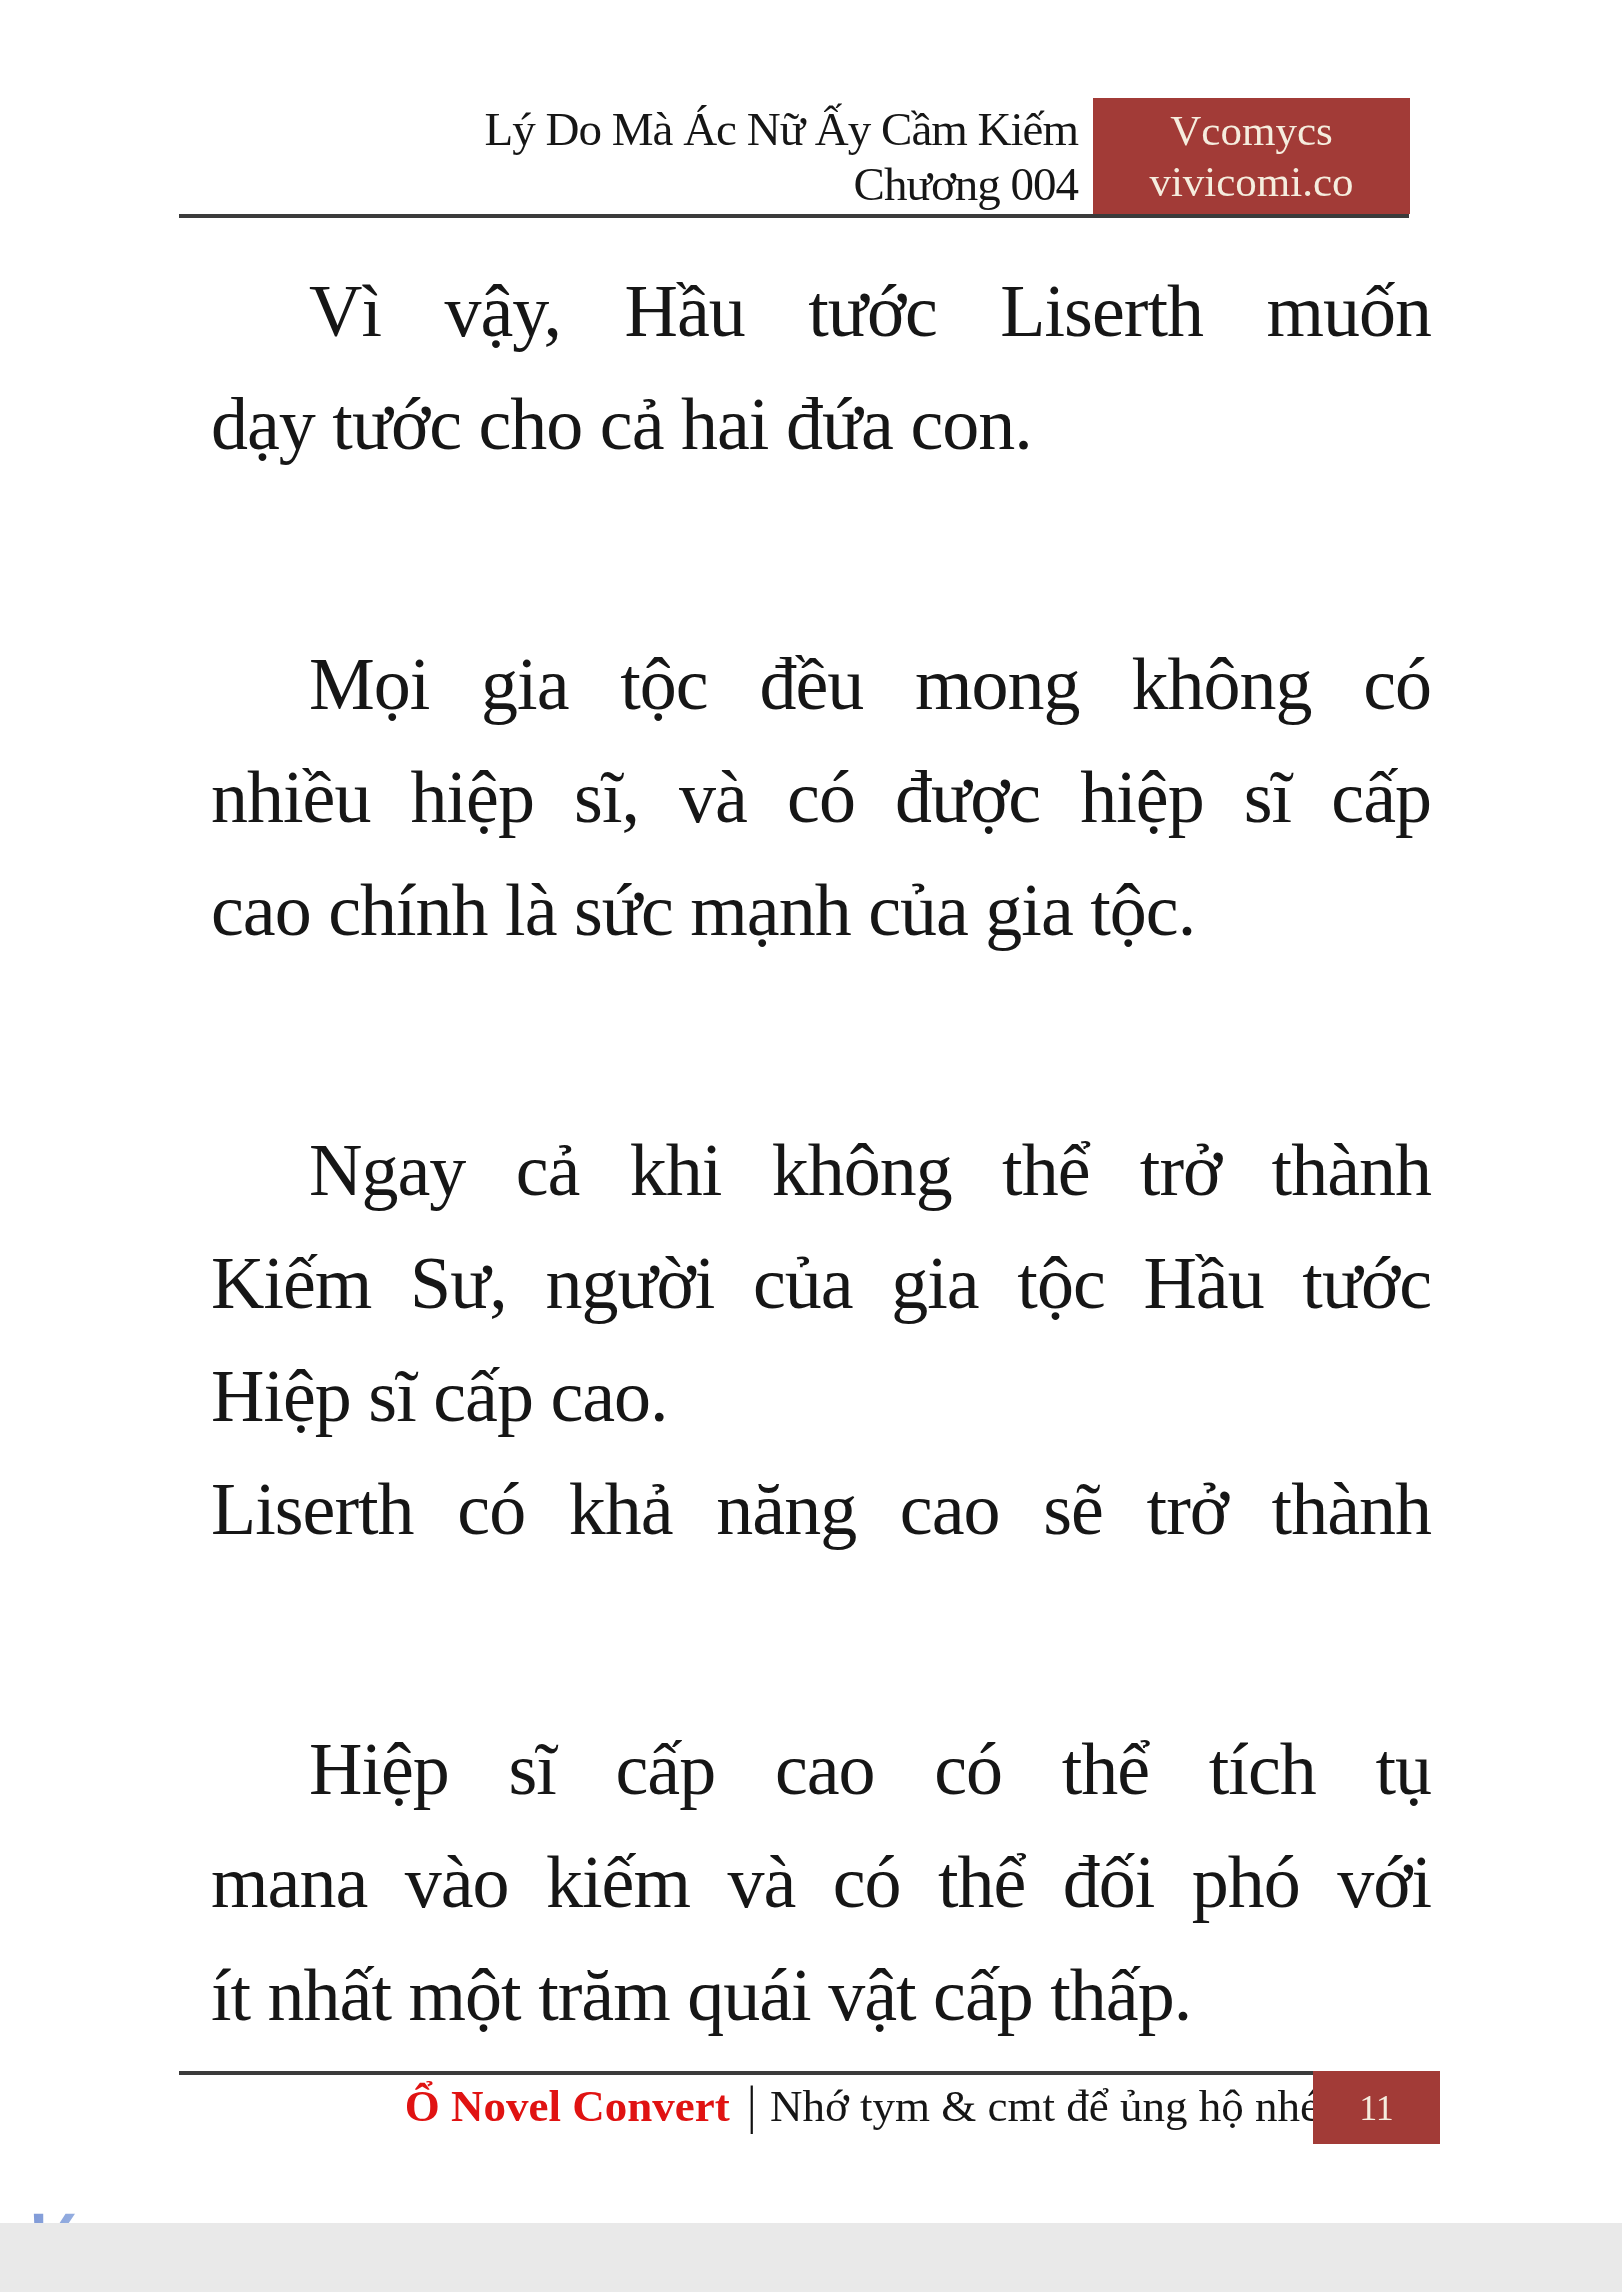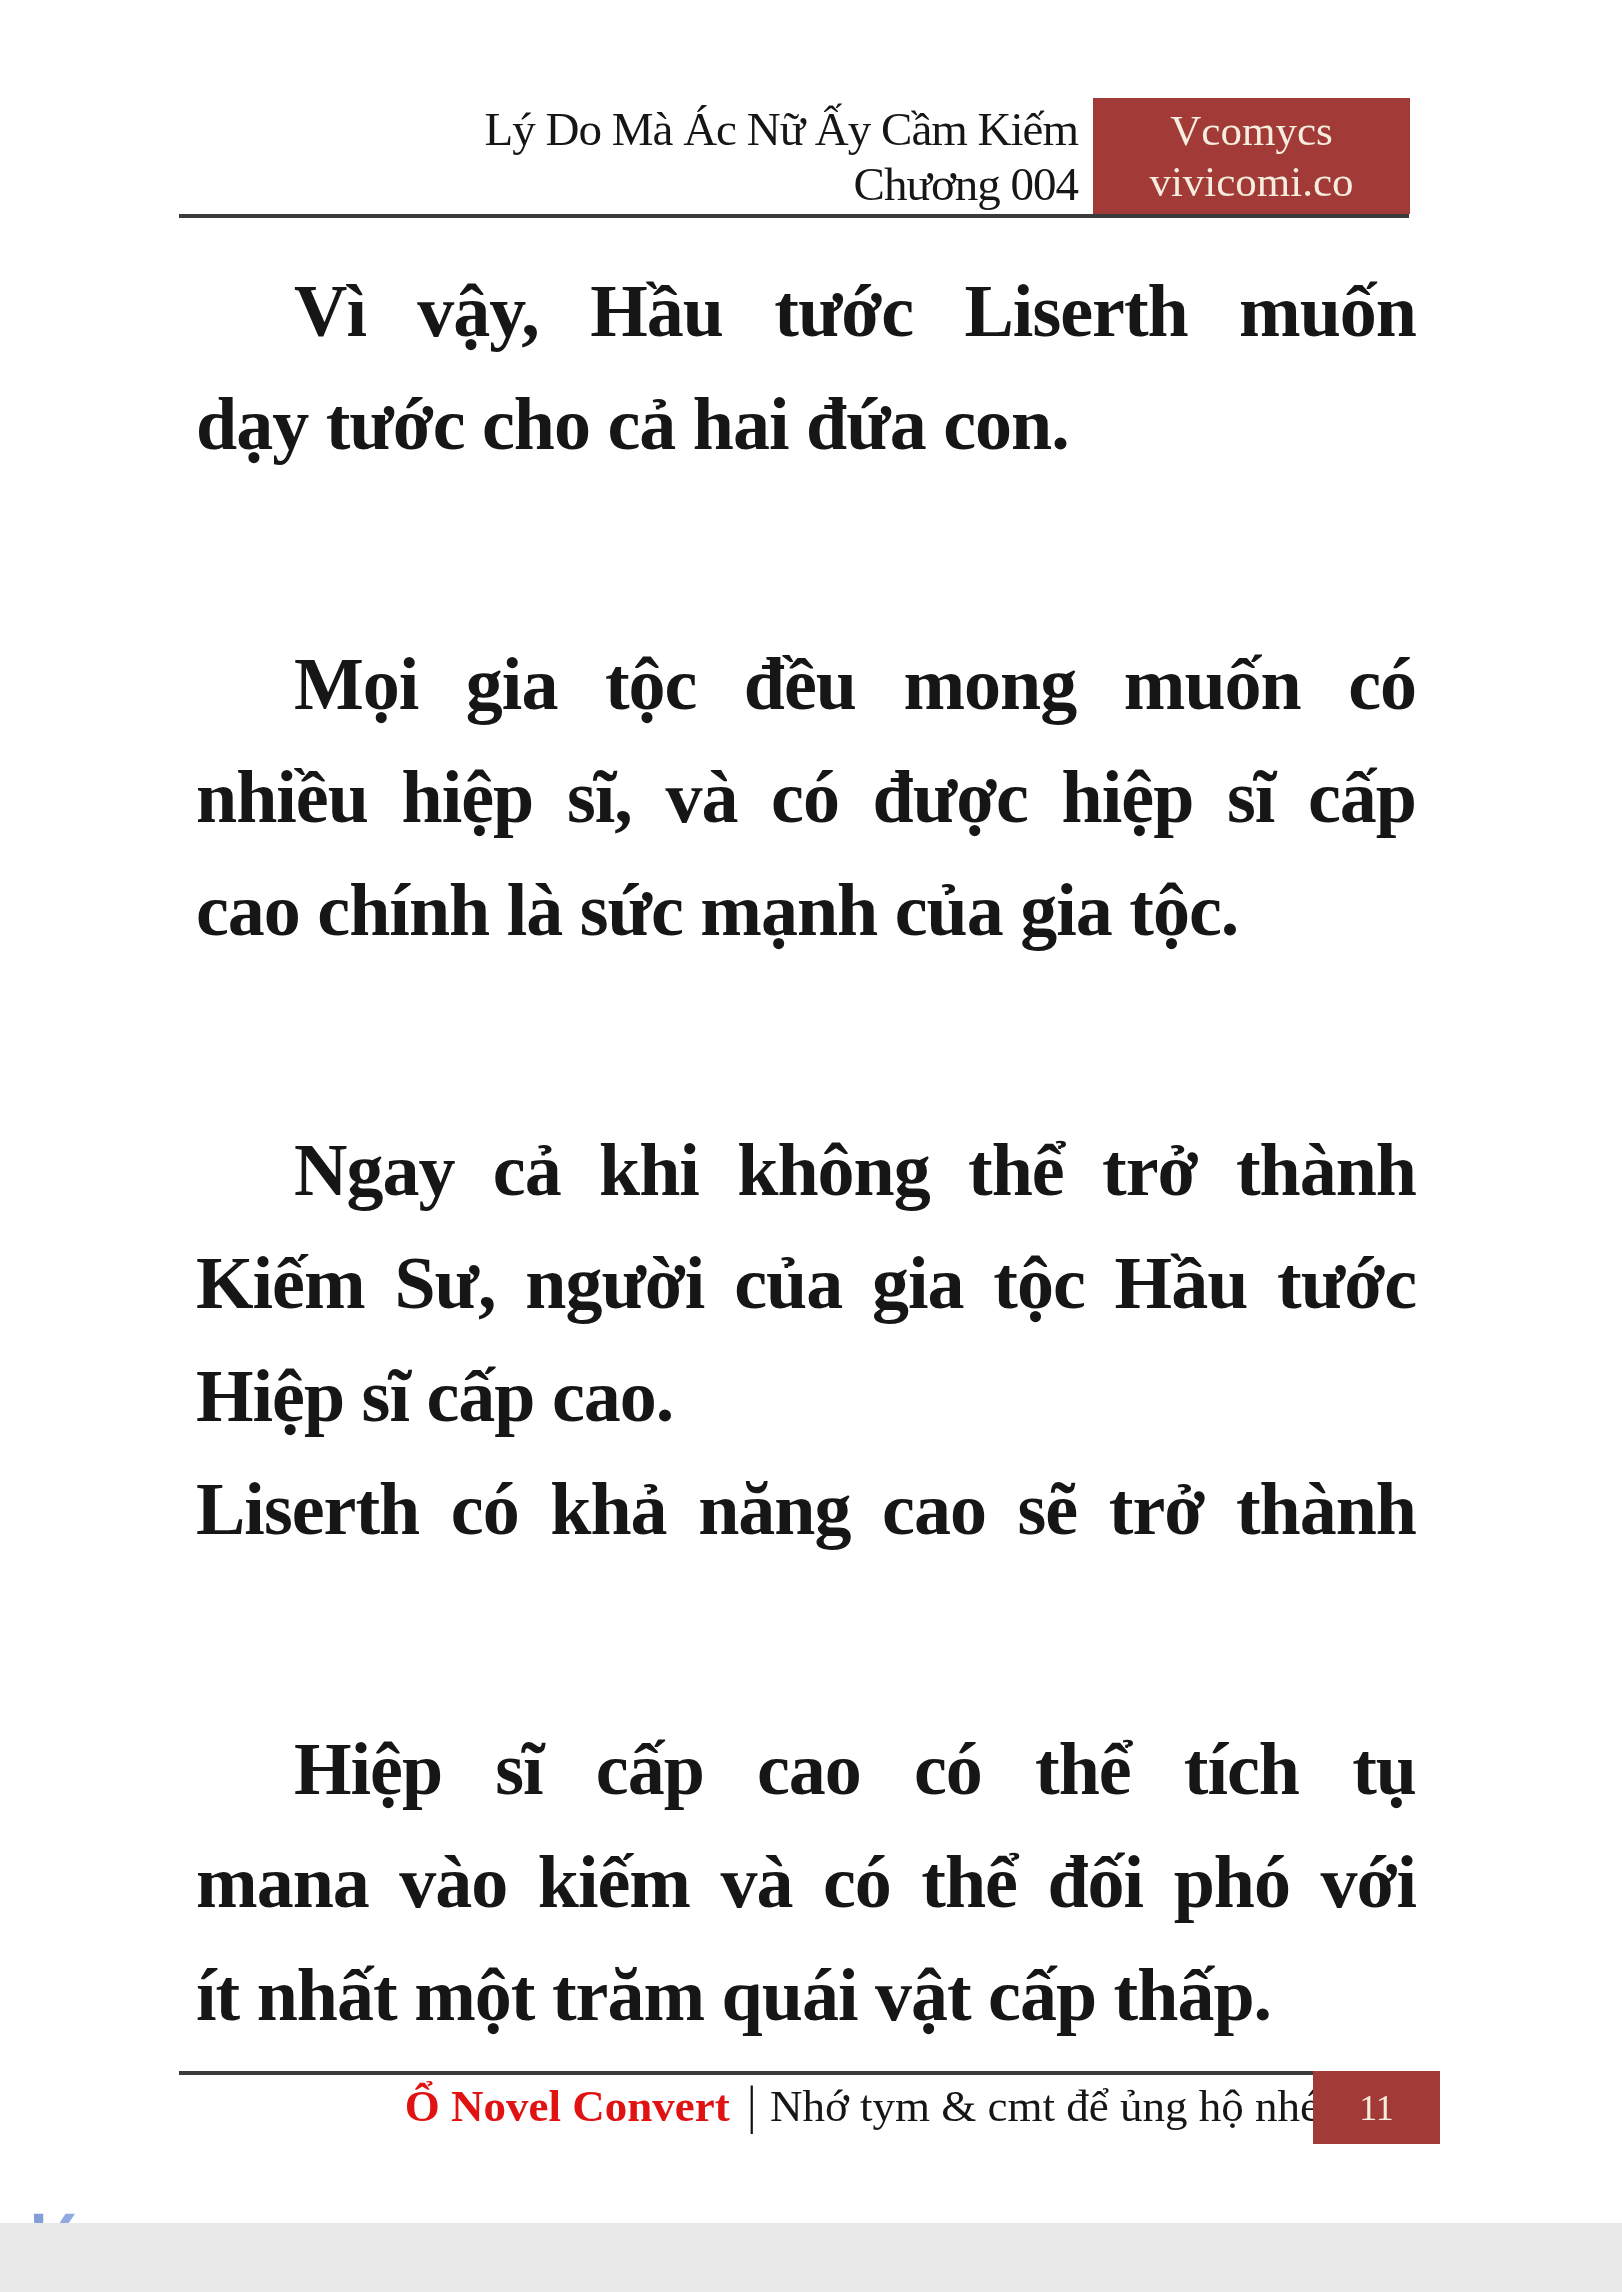--- a/index.html
+++ b/index.html
@@ -52,28 +52,27 @@
     left: 179px;
     top: 214px;
     width: 1230px;
     height: 3.9px;
     background: var(--rule);
   }
 
   
   .body-text {
     position: absolute;
-    left: 196px;
+    left: 211px;
     top: 255px;
     width: 1220px;
     font-size: 74px;
     line-height: 113px;
     letter-spacing: -1px;
     color: var(--body-text);
-    font-weight: bold;
   }
   .paragraph { margin: 0 0 147px 0; }
   .paragraph:last-child { margin-bottom: 0; }
   .jline {
     text-align: justify;
     text-align-last: justify;
   }
   .jline.first { text-indent: 98px; }
   .jline.last { text-align-last: left; }
 
@@ -161,21 +160,21 @@
   </div>
 
   <div class="header-rule"></div>
 
   <div class="body-text">
       <div class="paragraph">
         <div class="jline first">Vì vậy, Hầu tước Liserth muốn</div>
         <div class="jline last">dạy tước cho cả hai đứa con.</div>
       </div>
       <div class="paragraph">
-        <div class="jline first">Mọi gia tộc đều mong muốn có</div>
+        <div class="jline first">Mọi gia tộc đều mong không có</div>
         <div class="jline">nhiều hiệp sĩ, và có được hiệp sĩ cấp</div>
         <div class="jline last">cao chính là sức mạnh của gia tộc.</div>
       </div>
       <div class="paragraph">
         <div class="jline first">Ngay cả khi không thể trở thành</div>
         <div class="jline">Kiếm Sư, người của gia tộc Hầu tước</div>
         <div class="jline last">Hiệp sĩ cấp cao.</div>
         <div class="jline">Liserth có khả năng cao sẽ trở thành</div>
       </div>
       <div class="paragraph">

